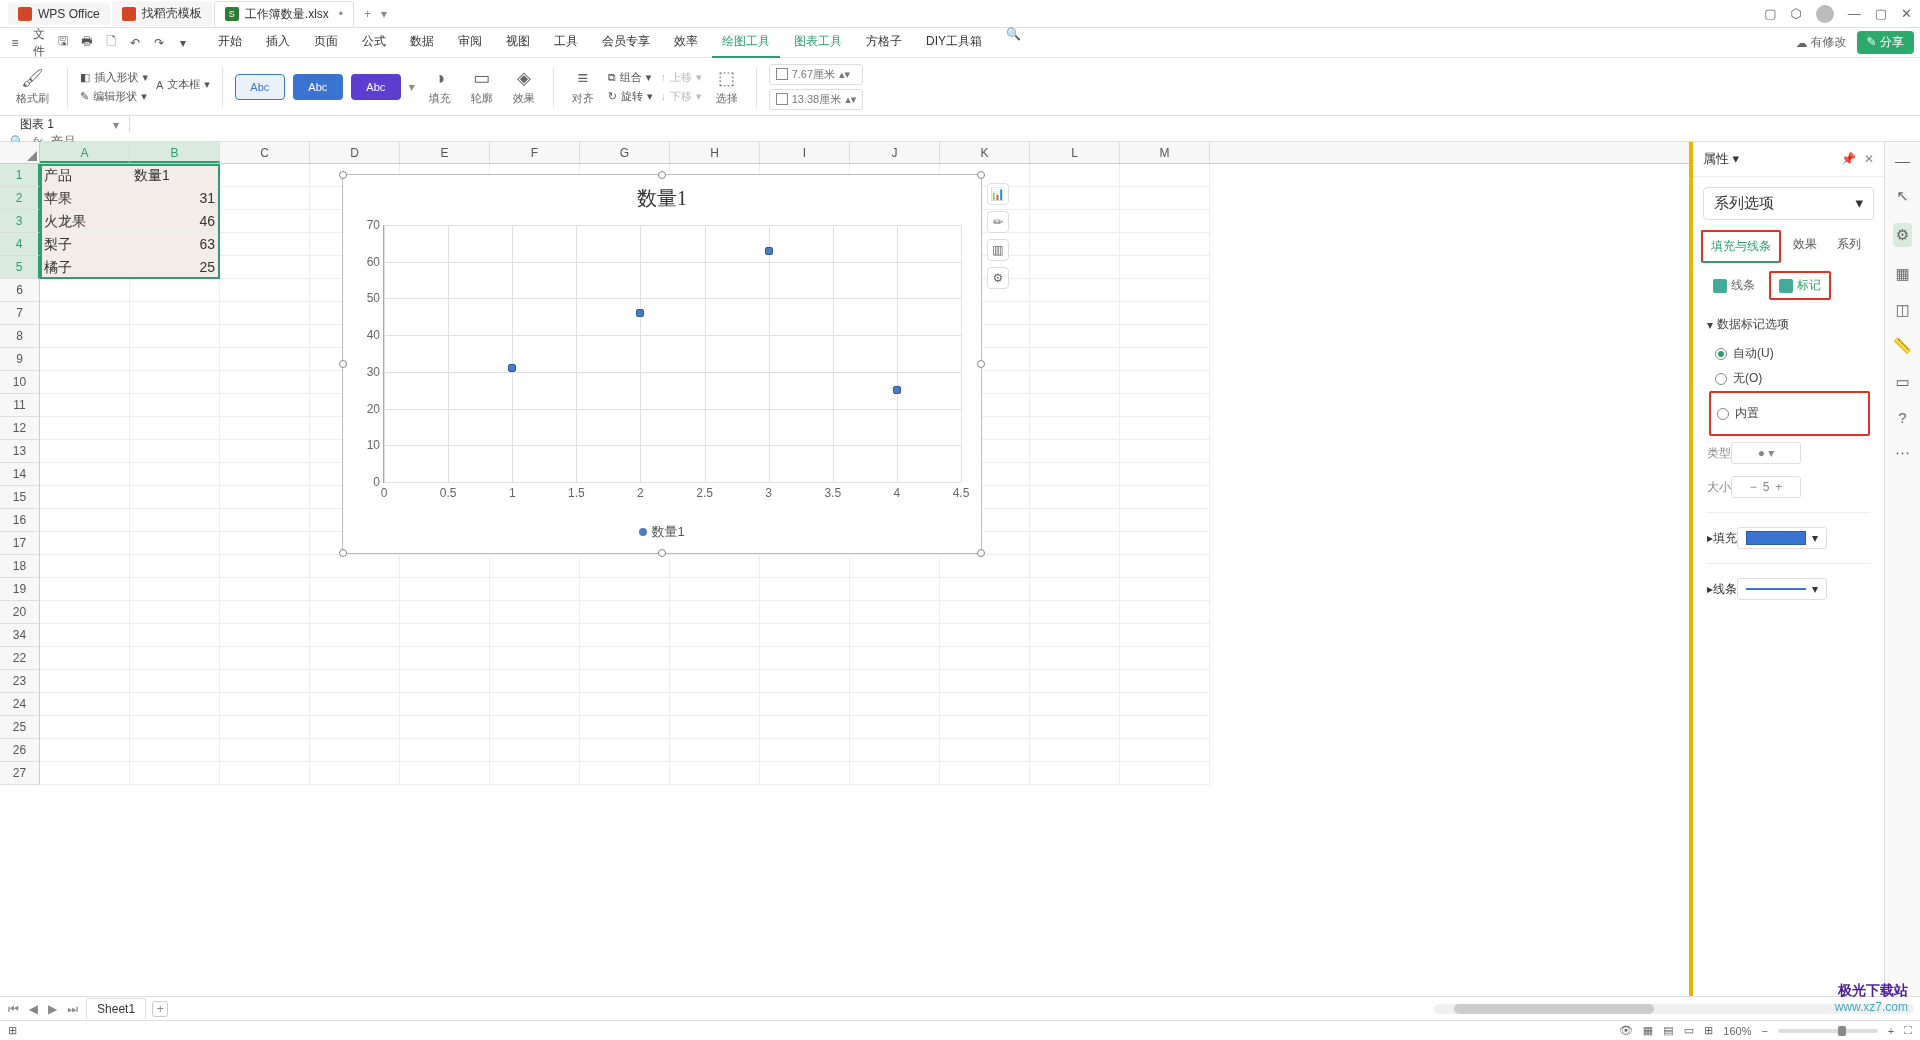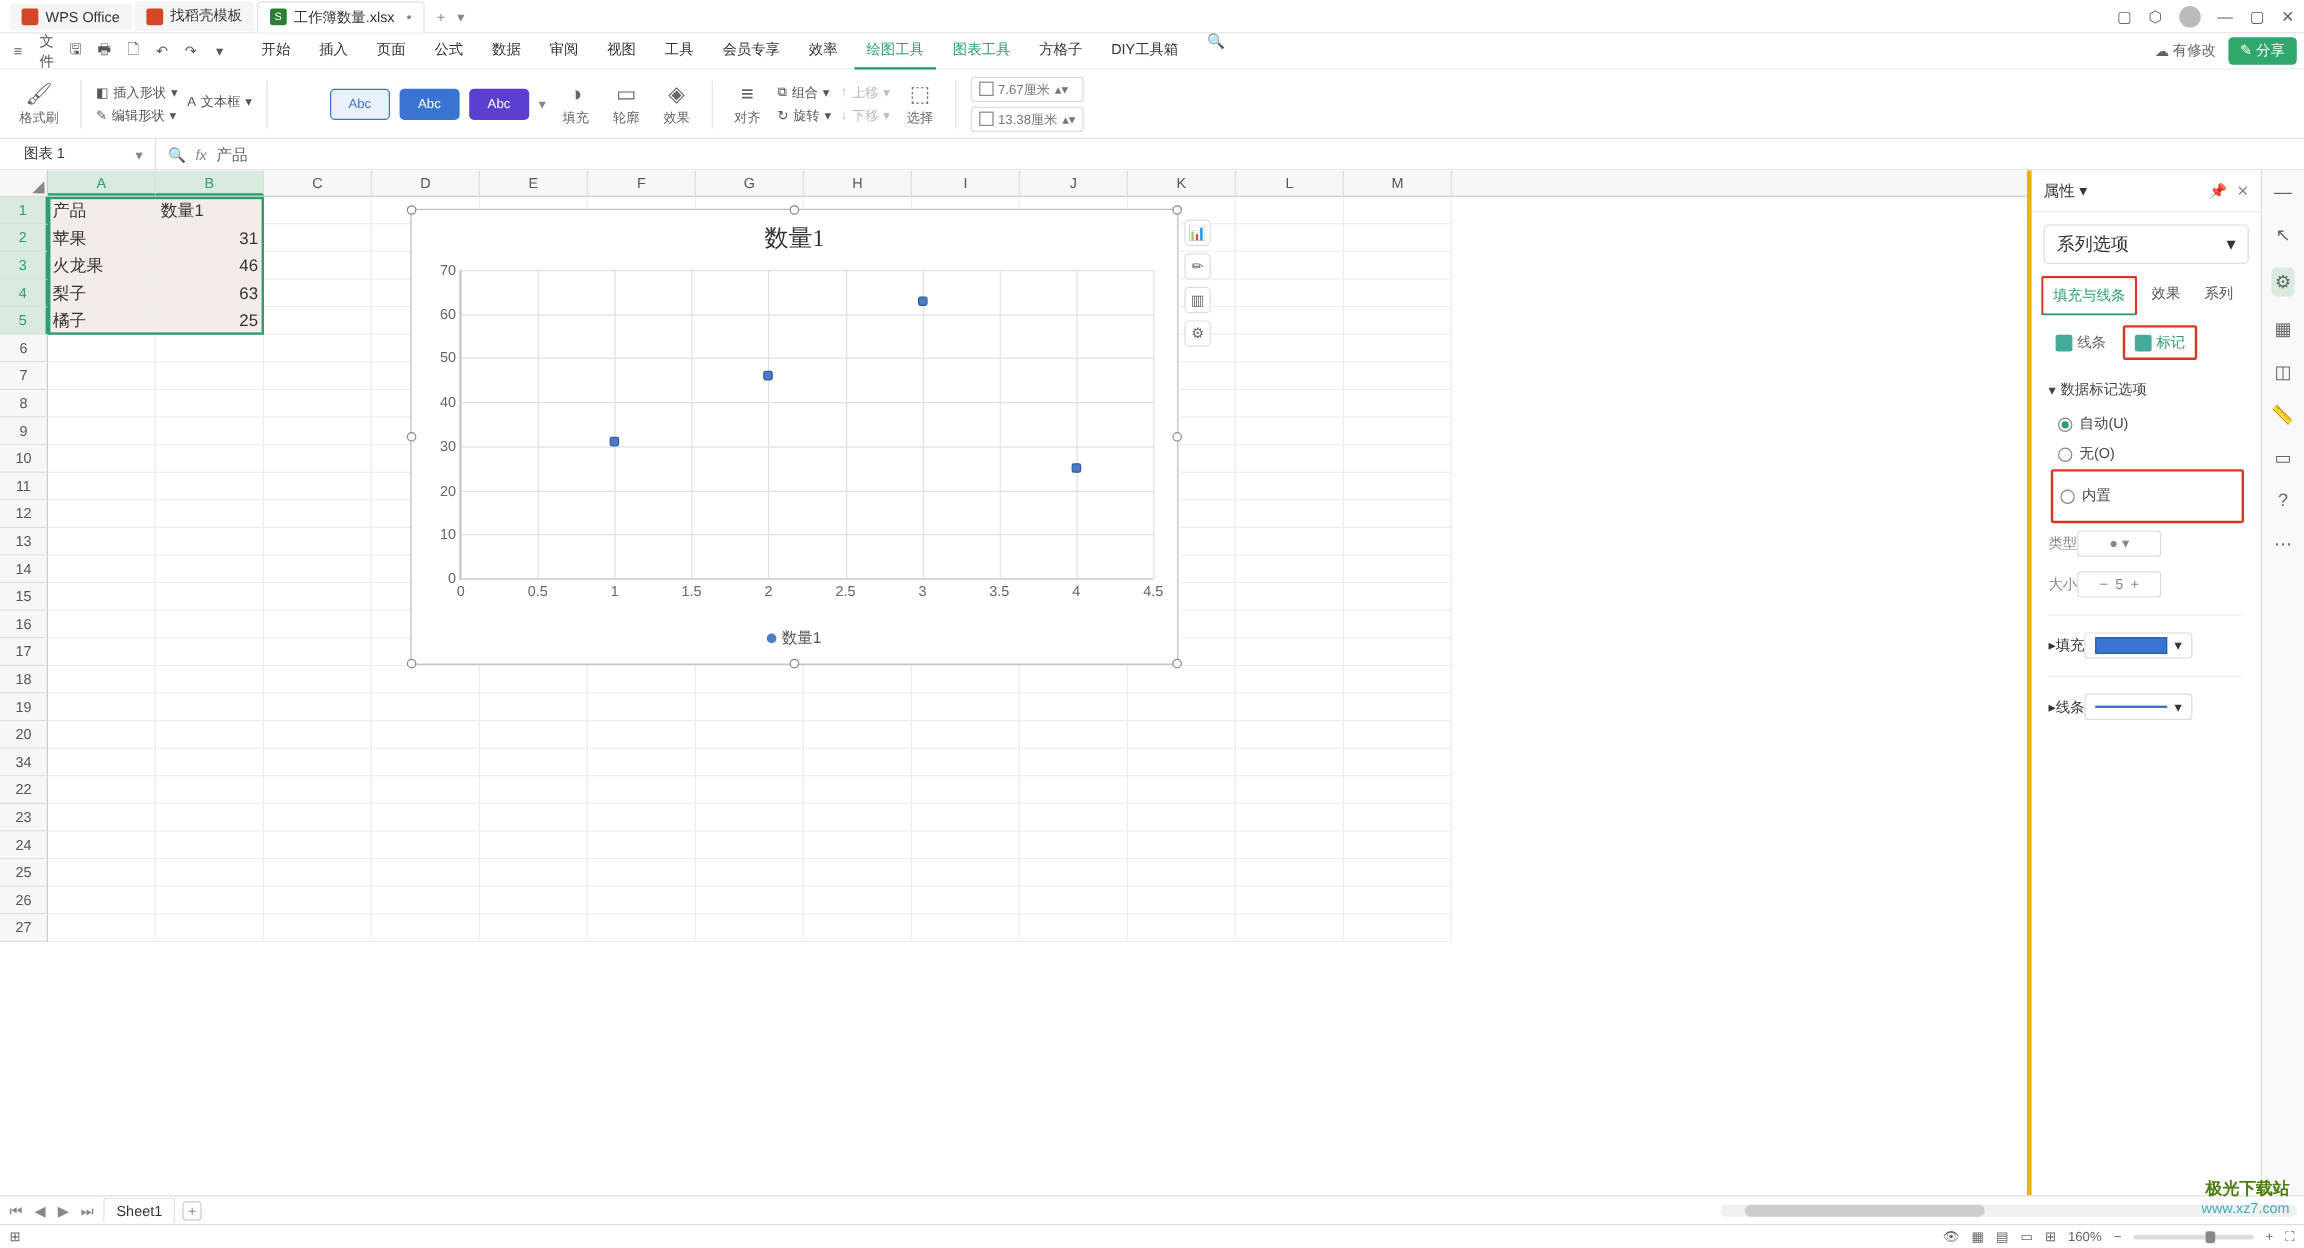--- a/index.html
+++ b/index.html
@@ -34,27 +34,27 @@
 .ribbon { height: 58px; background: #fff; display: flex; align-items: center; padding: 4px 10px; gap: 8px; border-bottom: 1px solid #e0e0e0; }
 .rib-group { display: flex; flex-direction: column; align-items: center; gap: 2px; padding: 0 6px; color:#666; }
 .rib-group .ic { font-size: 18px; }
 .rib-group .lb { font-size: 11px; }
 .rib-row { display:flex; flex-direction:column; gap:4px; }
 .rib-row-item { display:flex; align-items:center; gap:4px; font-size:11px; color:#555; cursor:pointer;}
 .abc-btn { display:inline-flex; align-items:center; justify-content:center; width:50px; height:26px; border-radius:4px; font-size:11px; cursor:pointer;}
 .abc1 { border:1px solid #3b73d1; color:#3b73d1; background:#eaf1fb;}
 .abc2 { background:#3b73d1; color:#fff; }
 .abc3 { background:#5c3ed1; color:#fff; }
-.abc-row { display:flex; gap:8px; align-items:center;margin-left:40px;}
+.abc-row { display:flex; gap:8px; align-items:center;}
 .dim-box { display:flex; align-items:center; border:1px solid #ddd; border-radius:3px; padding:2px 6px; font-size:11px; color:#777; gap:4px;}
 .dim-ic { width:12px; height:12px; border:1px solid #888;}
 .rib-sep { width:1px; height:40px; background:#e0e0e0; margin:0 4px;}
 
 
-.formula-bar { height: 26px; background:#fff; display:flex; border-bottom:1px solid #e0e0e0; }
+.formula-bar { height: 26px; background:#fff; display:flex; border-bottom:1px solid #e0e0e0;flex-direction:column; }
 .name-box { width:120px; border-right:1px solid #ddd; padding:0 10px; display:flex; align-items:center; justify-content:space-between; margin-left:10px;}
 .fx-area { display:flex; align-items:center; gap:8px; padding:0 10px; flex:1;}
 .fx-lbl { color:#888; font-style:italic; font-size:12px;}
 .fx-val { color:#666; font-size:13px;}
 
 
 .main { display:flex; height: calc(100vh - 28px - 30px - 58px - 26px - 24px - 20px); background:#fff; }
 .sheet-area { flex:1; position:relative; overflow:hidden; background:#fff; }
 .col-headers { display:flex; height:22px; border-bottom:1px solid #ccc; background:#f7f7f7; }
 .corner { width:40px; border-right:1px solid #ccc; background:#f7f7f7; position:relative;}
@@ -124,21 +124,21 @@
 .hscroll-track { flex:0 0 480px; margin-left:auto; height:10px; background:#f0f0f0; border-radius:5px; position:relative;}
 .hscroll-thumb { position:absolute; left:20px; width:200px; height:10px; background:#ccc; border-radius:5px;}
 
 
 .status-bar { height:20px; background:#fff; border-top:1px solid #ddd; display:flex; align-items:center; padding:0 8px; gap:10px; font-size:11px; color:#666;}
 .status-bar .right { margin-left:auto; display:flex; align-items:center; gap:10px;}
 .zoom-track { width:100px; height:4px; background:#ddd; border-radius:2px; position:relative;}
 .zoom-thumb { position:absolute; left:60%; top:-3px; width:8px; height:10px; background:#888; border-radius:2px;}
 
 .watermark { position:fixed; right:12px; bottom:26px; font-size:12px; color:#4ab; display:flex; flex-direction:column; align-items:flex-end;}
-.watermark .logo { font-weight:bold; font-size:14px; color:#4d7c0f;}
+.watermark .logo { font-weight:bold; font-size:14px; color:#4c1d95;}
 </style>
 </head>
 <body>
 
 <div class="title-bar">
   <div class="title-tabs">
     <div class="title-tab">
       <span class="wps-logo"></span>
       <span>WPS Office</span>
     </div>

